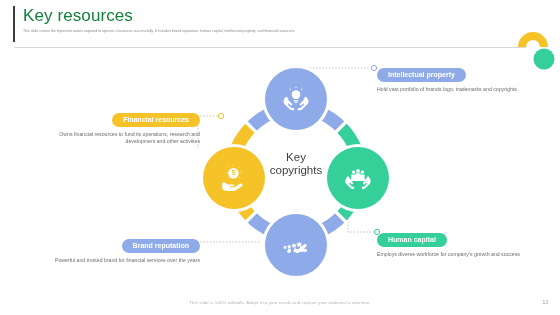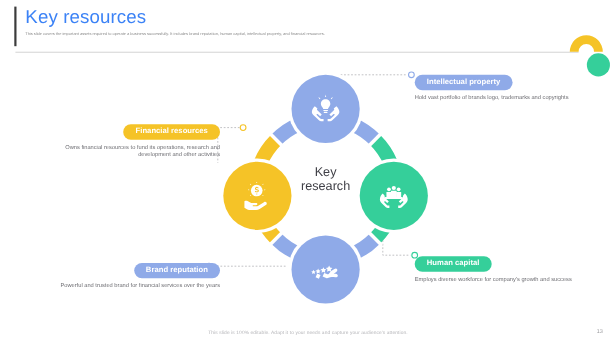--- a/index.html
+++ b/index.html
@@ -11,21 +11,21 @@
     position:relative;
   }
   .slide{position:absolute;inset:0;background:#fff;overflow:hidden;}
 
   
   .header{position:absolute;left:0;top:0;width:560px;height:48px;}
   .header-rule{position:absolute;left:14px;top:47px;width:512px;height:1px;background:#d8d8d8;}
   .header-accent{position:absolute;left:13px;top:6px;width:2px;height:36px;background:#3c3c3c;}
   .page-title{
     position:absolute;left:23px;top:6px;
-    font-size:17px;color:#3b82f6;font-weight:400;letter-spacing:.1px;
+    font-size:17px;color:#15803d;font-weight:400;letter-spacing:.1px;
     white-space:nowrap;
   }
   .page-subtitle{
     position:absolute;left:23px;top:29px;width:420px;
     font-size:3.6px;color:#8a8a8a;line-height:5px;white-space:nowrap;
   }
 
   
   .deco{position:absolute;right:0px;top:26px;width:46px;height:44px;}
   .deco svg{display:block;}
@@ -166,21 +166,21 @@
           <line x1="21" y1="21" x2="33" y2="33"></line>
           <line x1="123" y1="21" x2="111" y2="33"></line>
           <line x1="21" y1="123" x2="33" y2="111"></line>
           <line x1="123" y1="123" x2="111" y2="111"></line>
         </g>
       </svg>
     </div>
 
     <div class="center-text">
       <div>Key</div>
-      <div>research</div>
+      <div>copyrights</div>
     </div>
 
     <div class="node node-top">
       <span>
         <svg width="30" height="30" viewBox="0 0 30 30">
           <g fill="#ffffff">
             <path d="M15 6.2 c-2.5 0-4.3 1.9-4.3 4.2 0 1.5 .8 2.5 1.5 3.3 .4 .5 .6 .9 .6 1.4 h4.4 c0-.5 .2-.9 .6-1.4 .7-.8 1.5-1.8 1.5-3.3 0-2.3-1.8-4.2-4.3-4.2z"></path>
             <rect x="12.9" y="15.9" width="4.3" height="1.1" rx=".5"></rect>
             <rect x="13.3" y="17.6" width="3.4" height="1.1" rx=".5"></rect>
             <path d="M15 1.8 l.55 2.3 h-1.1z"></path>

